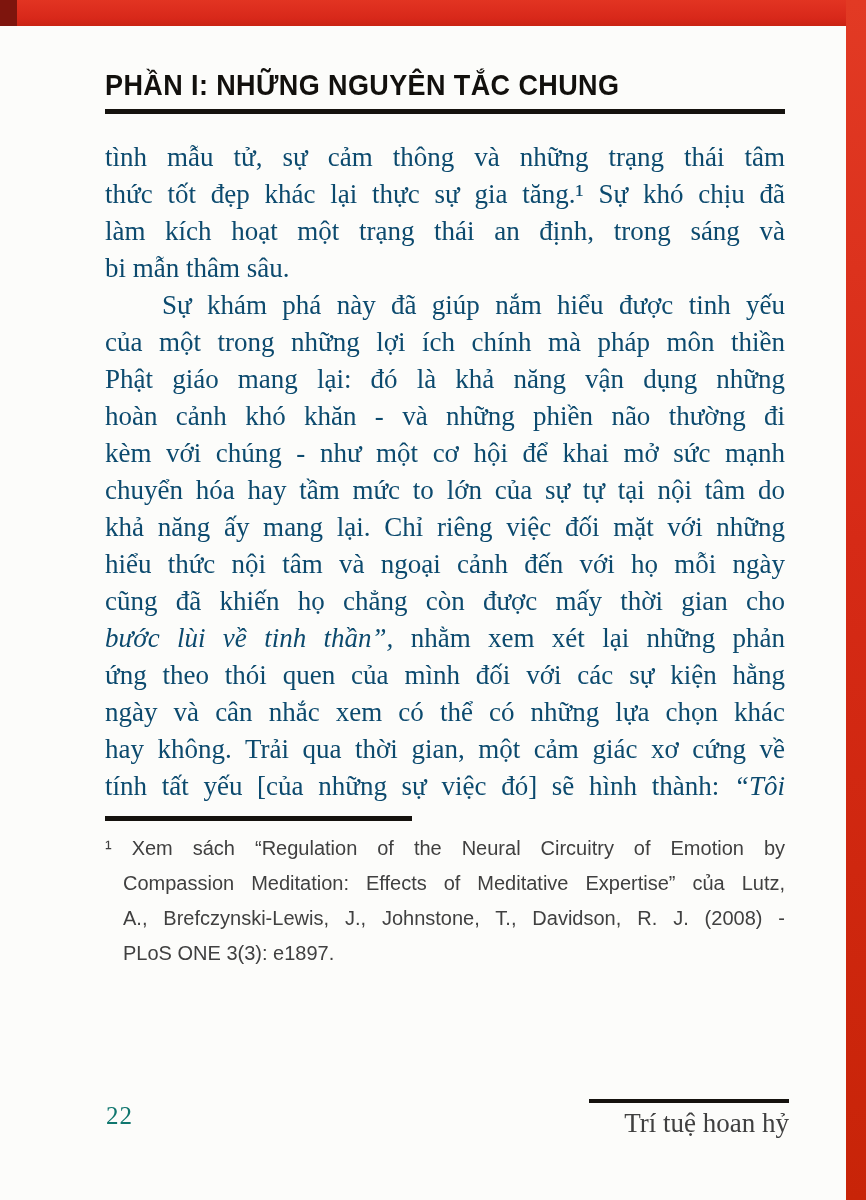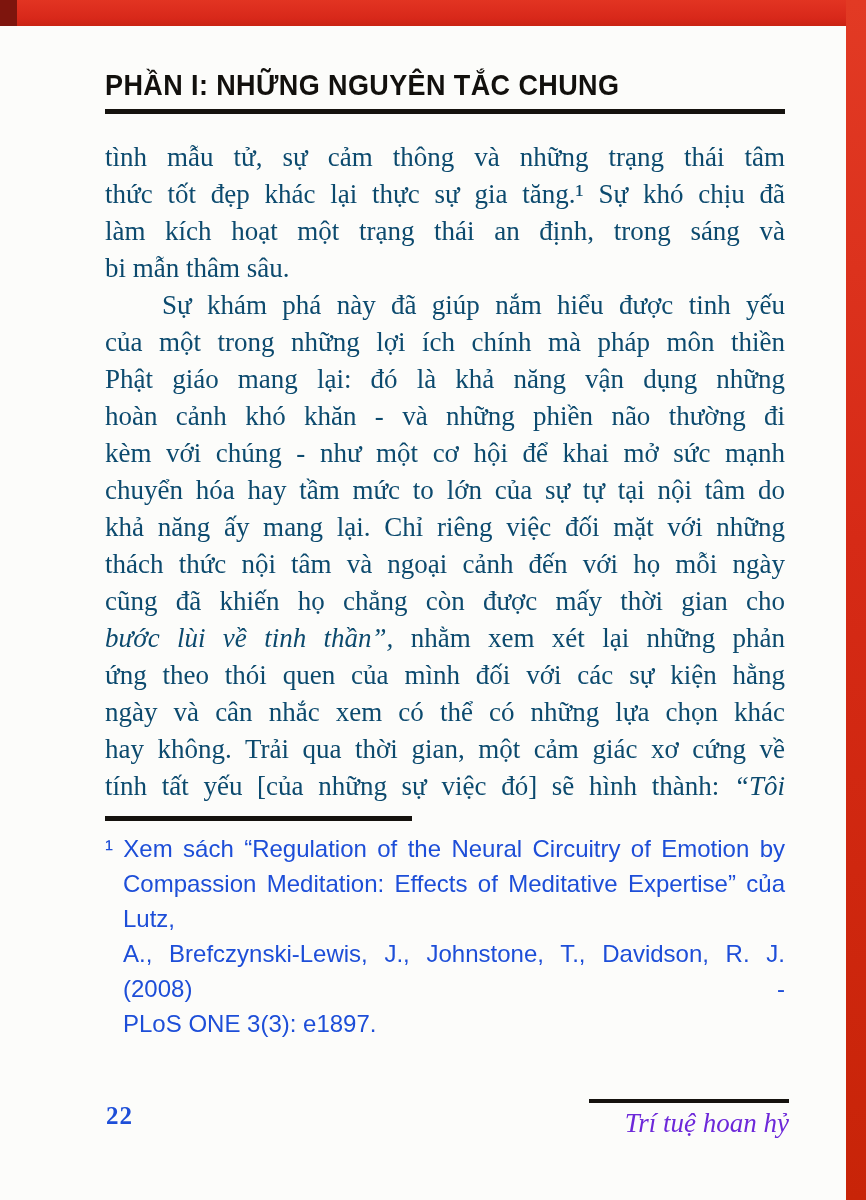--- a/index.html
+++ b/index.html
@@ -58,40 +58,40 @@
   .line.flush-left{text-align-last:left;}
   .line.indent{padding-left:57px;}
   .line i{font-style:italic;}
 
   .footnote-rule{
     width:307px;height:5px;background:#15120e;margin-top:11px;
   }
   .footnote{
     margin-top:10px;
     font-family:"Liberation Sans",sans-serif;
-    font-size:24px;
+    font-size:20px;
     line-height:35px;
-    color:#1d4ed8;
+    color:#404040;
   }
   .fline{text-align:justify;text-align-last:justify;}
   .fline.cont{padding-left:18px;}
   .fline.flush-left{text-align-last:left;}
 
   .page-number{
     position:absolute;left:106px;top:1102px;
-    font-weight:bold;font-size:25px;color:#1d4ed8;
+    font-weight:normal;font-size:25px;color:#0f766e;
     letter-spacing:1px;
   }
   .footer-right{
     position:absolute;left:589px;top:1099px;width:200px;
   }
   .footer-rule{height:4px;background:#15120e;}
   .book-title{
     margin-top:5px;text-align:right;
-    font-style:italic;font-size:27px;color:#6d28d9;
+    font-size:27px;color:#404040;
     white-space:nowrap;
   }
 </style>
 </head>
 <body>
 
 <div class="scan-page"></div>
 <div class="cover-top"></div>
 <div class="cover-top-corner"></div>
 <div class="cover-right"></div>
@@ -114,21 +114,21 @@
       <div class="line indent">Sự khám phá này đã giúp nắm hiểu được tinh yếu</div>
       <div class="line">của một trong những lợi ích chính mà pháp môn thiền</div>
       <div class="line">Phật giáo mang lại: đó là khả năng vận dụng những</div>
       <div class="line">hoàn cảnh khó khăn - và những phiền não thường đi</div>
       <div class="line">kèm với chúng - như một cơ hội để khai mở sức mạnh</div>
     </div>
 
     <div class="para">
       <div class="line">chuyển hóa hay tầm mức to lớn của sự tự tại nội tâm do</div>
       <div class="line">khả năng ấy mang lại. Chỉ riêng việc đối mặt với những</div>
-      <div class="line">thách thức nội tâm và ngoại cảnh đến với họ mỗi ngày</div>
+      <div class="line">hiểu thức nội tâm và ngoại cảnh đến với họ mỗi ngày</div>
       <div class="line">cũng đã khiến họ chẳng còn được mấy thời gian cho</div>
       <div class="line"><span></span><i>bước lùi về tinh thần”,</i><span> nhằm xem xét lại những phản</span></div>
       <div class="line">ứng theo thói quen của mình đối với các sự kiện hằng</div>
       <div class="line">ngày và cân nhắc xem có thể có những lựa chọn khác</div>
       <div class="line">hay không. Trải qua thời gian, một cảm giác xơ cứng về</div>
       <div class="line"><span>tính tất yếu [của những sự việc đó] sẽ hình thành: </span><i>“Tôi</i><span></span></div>
     </div>
 
   </div>
 

